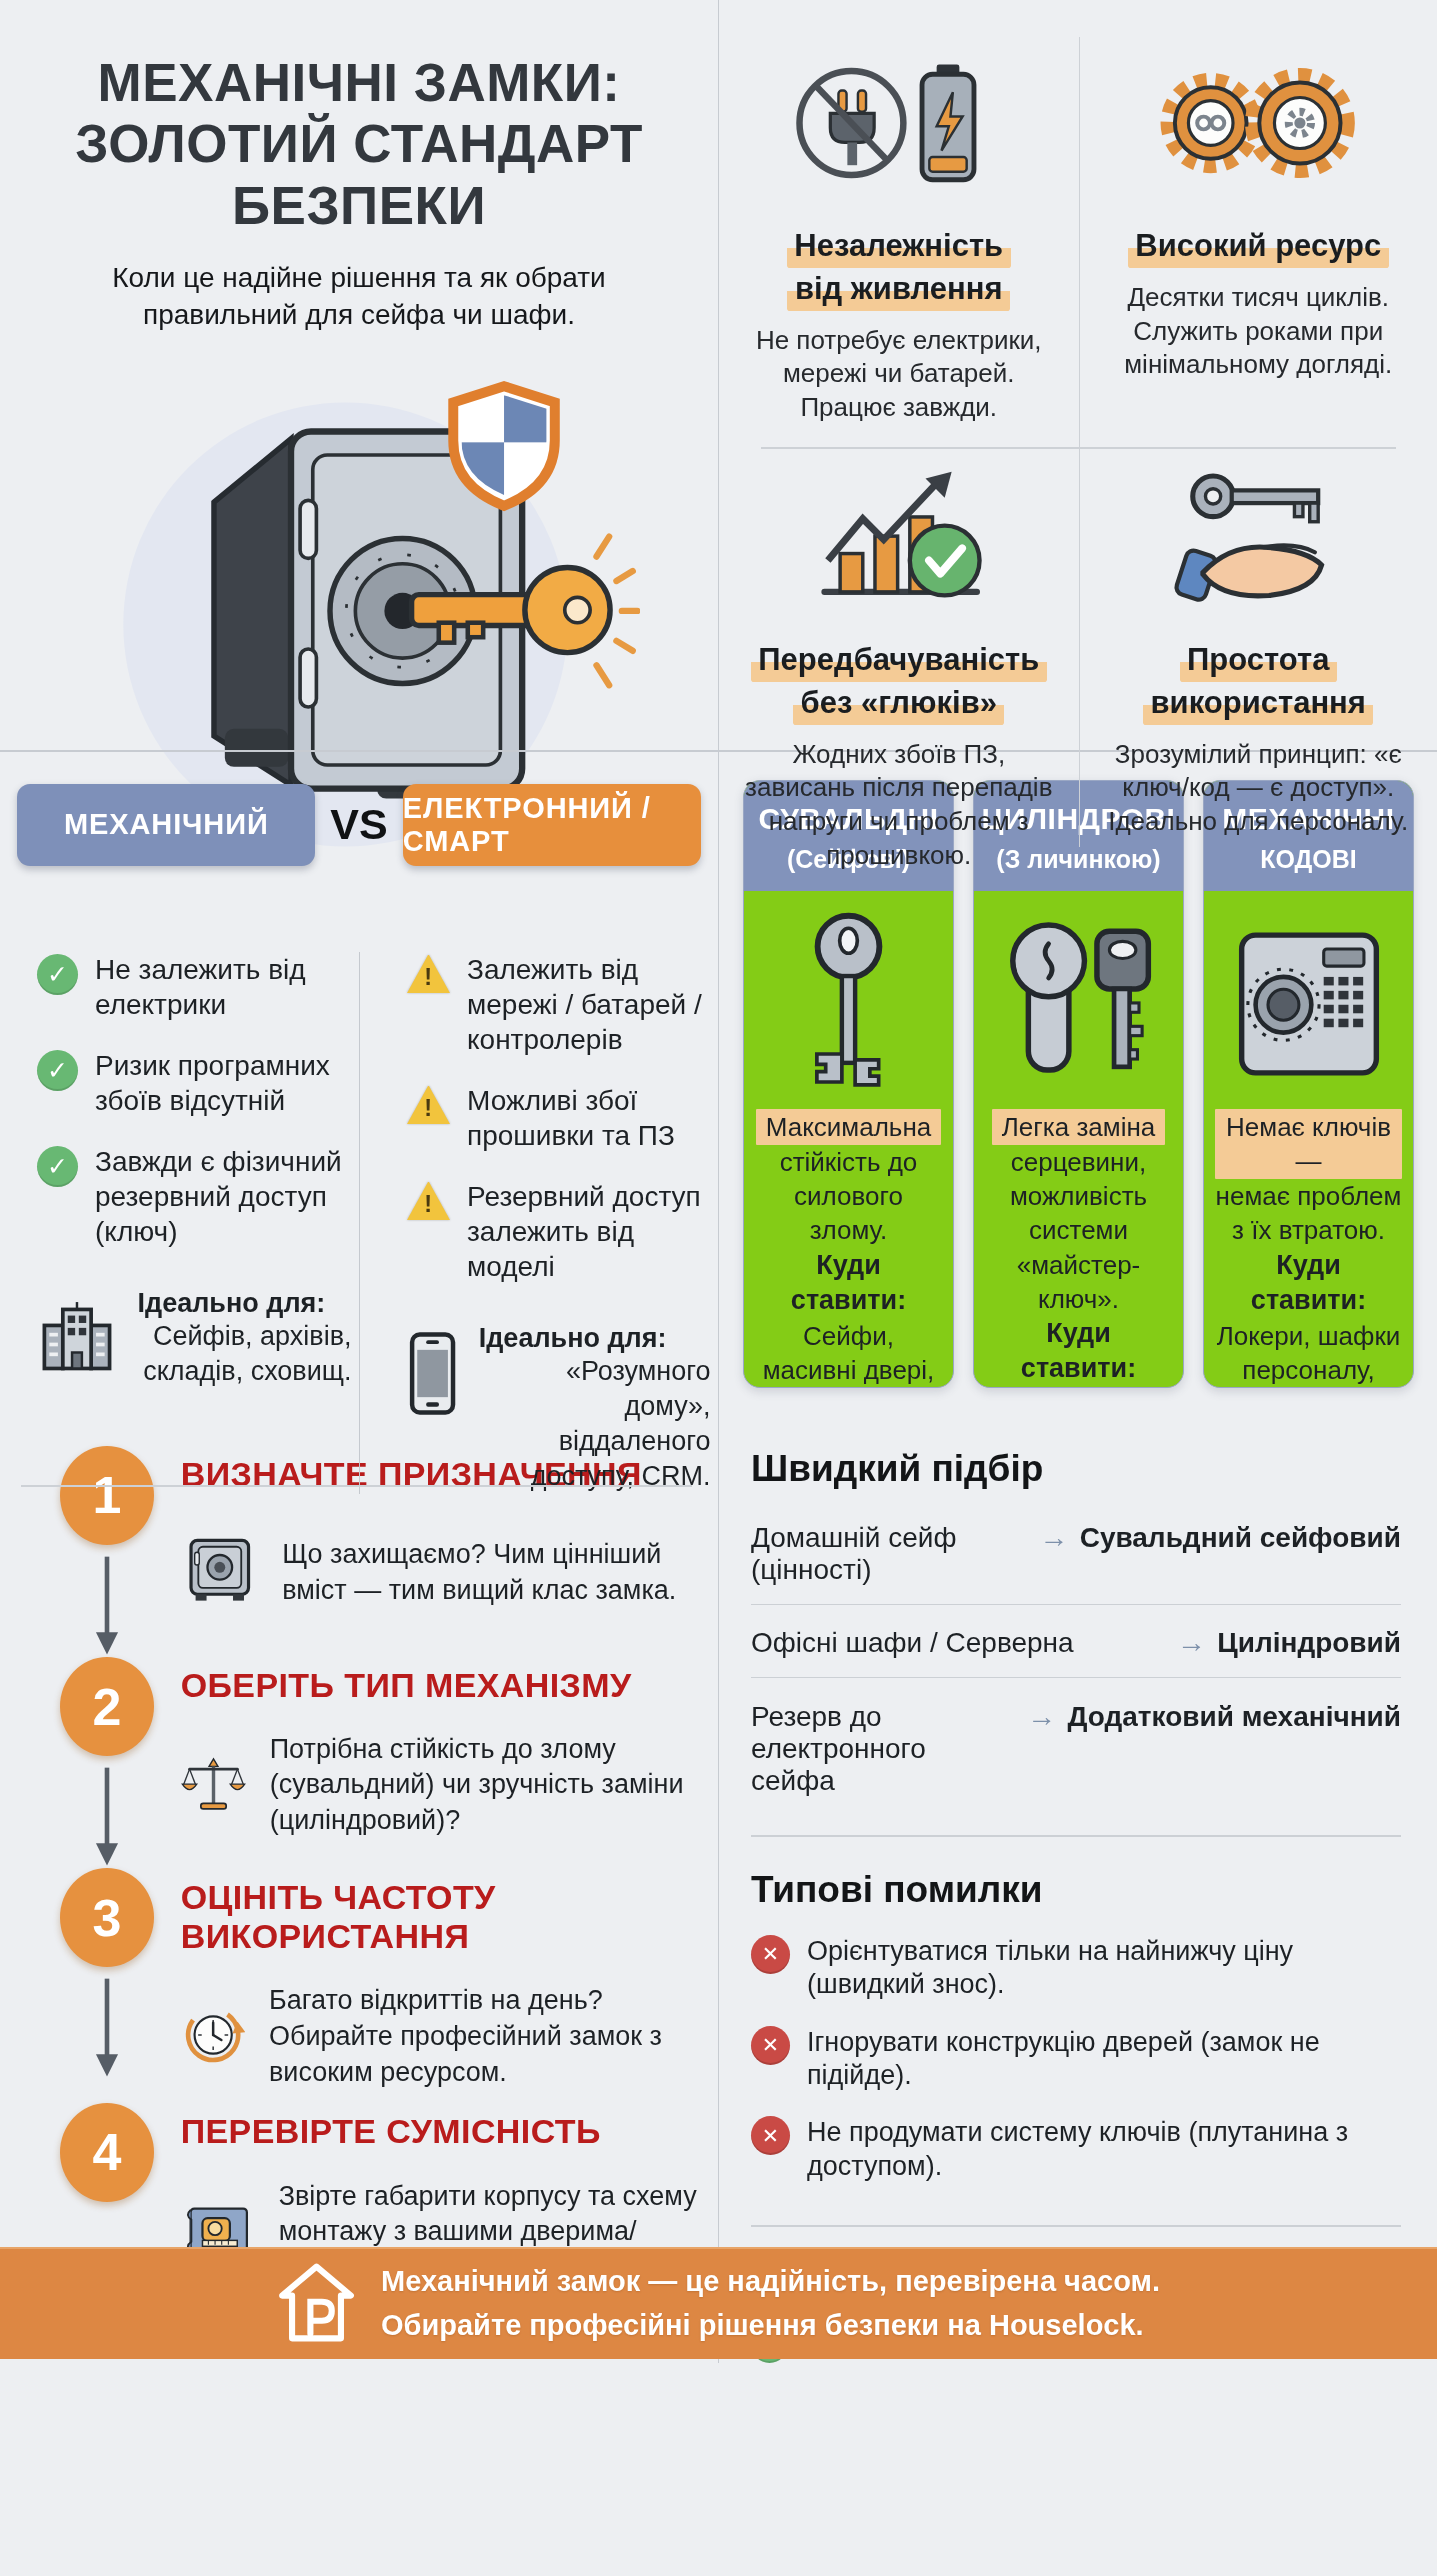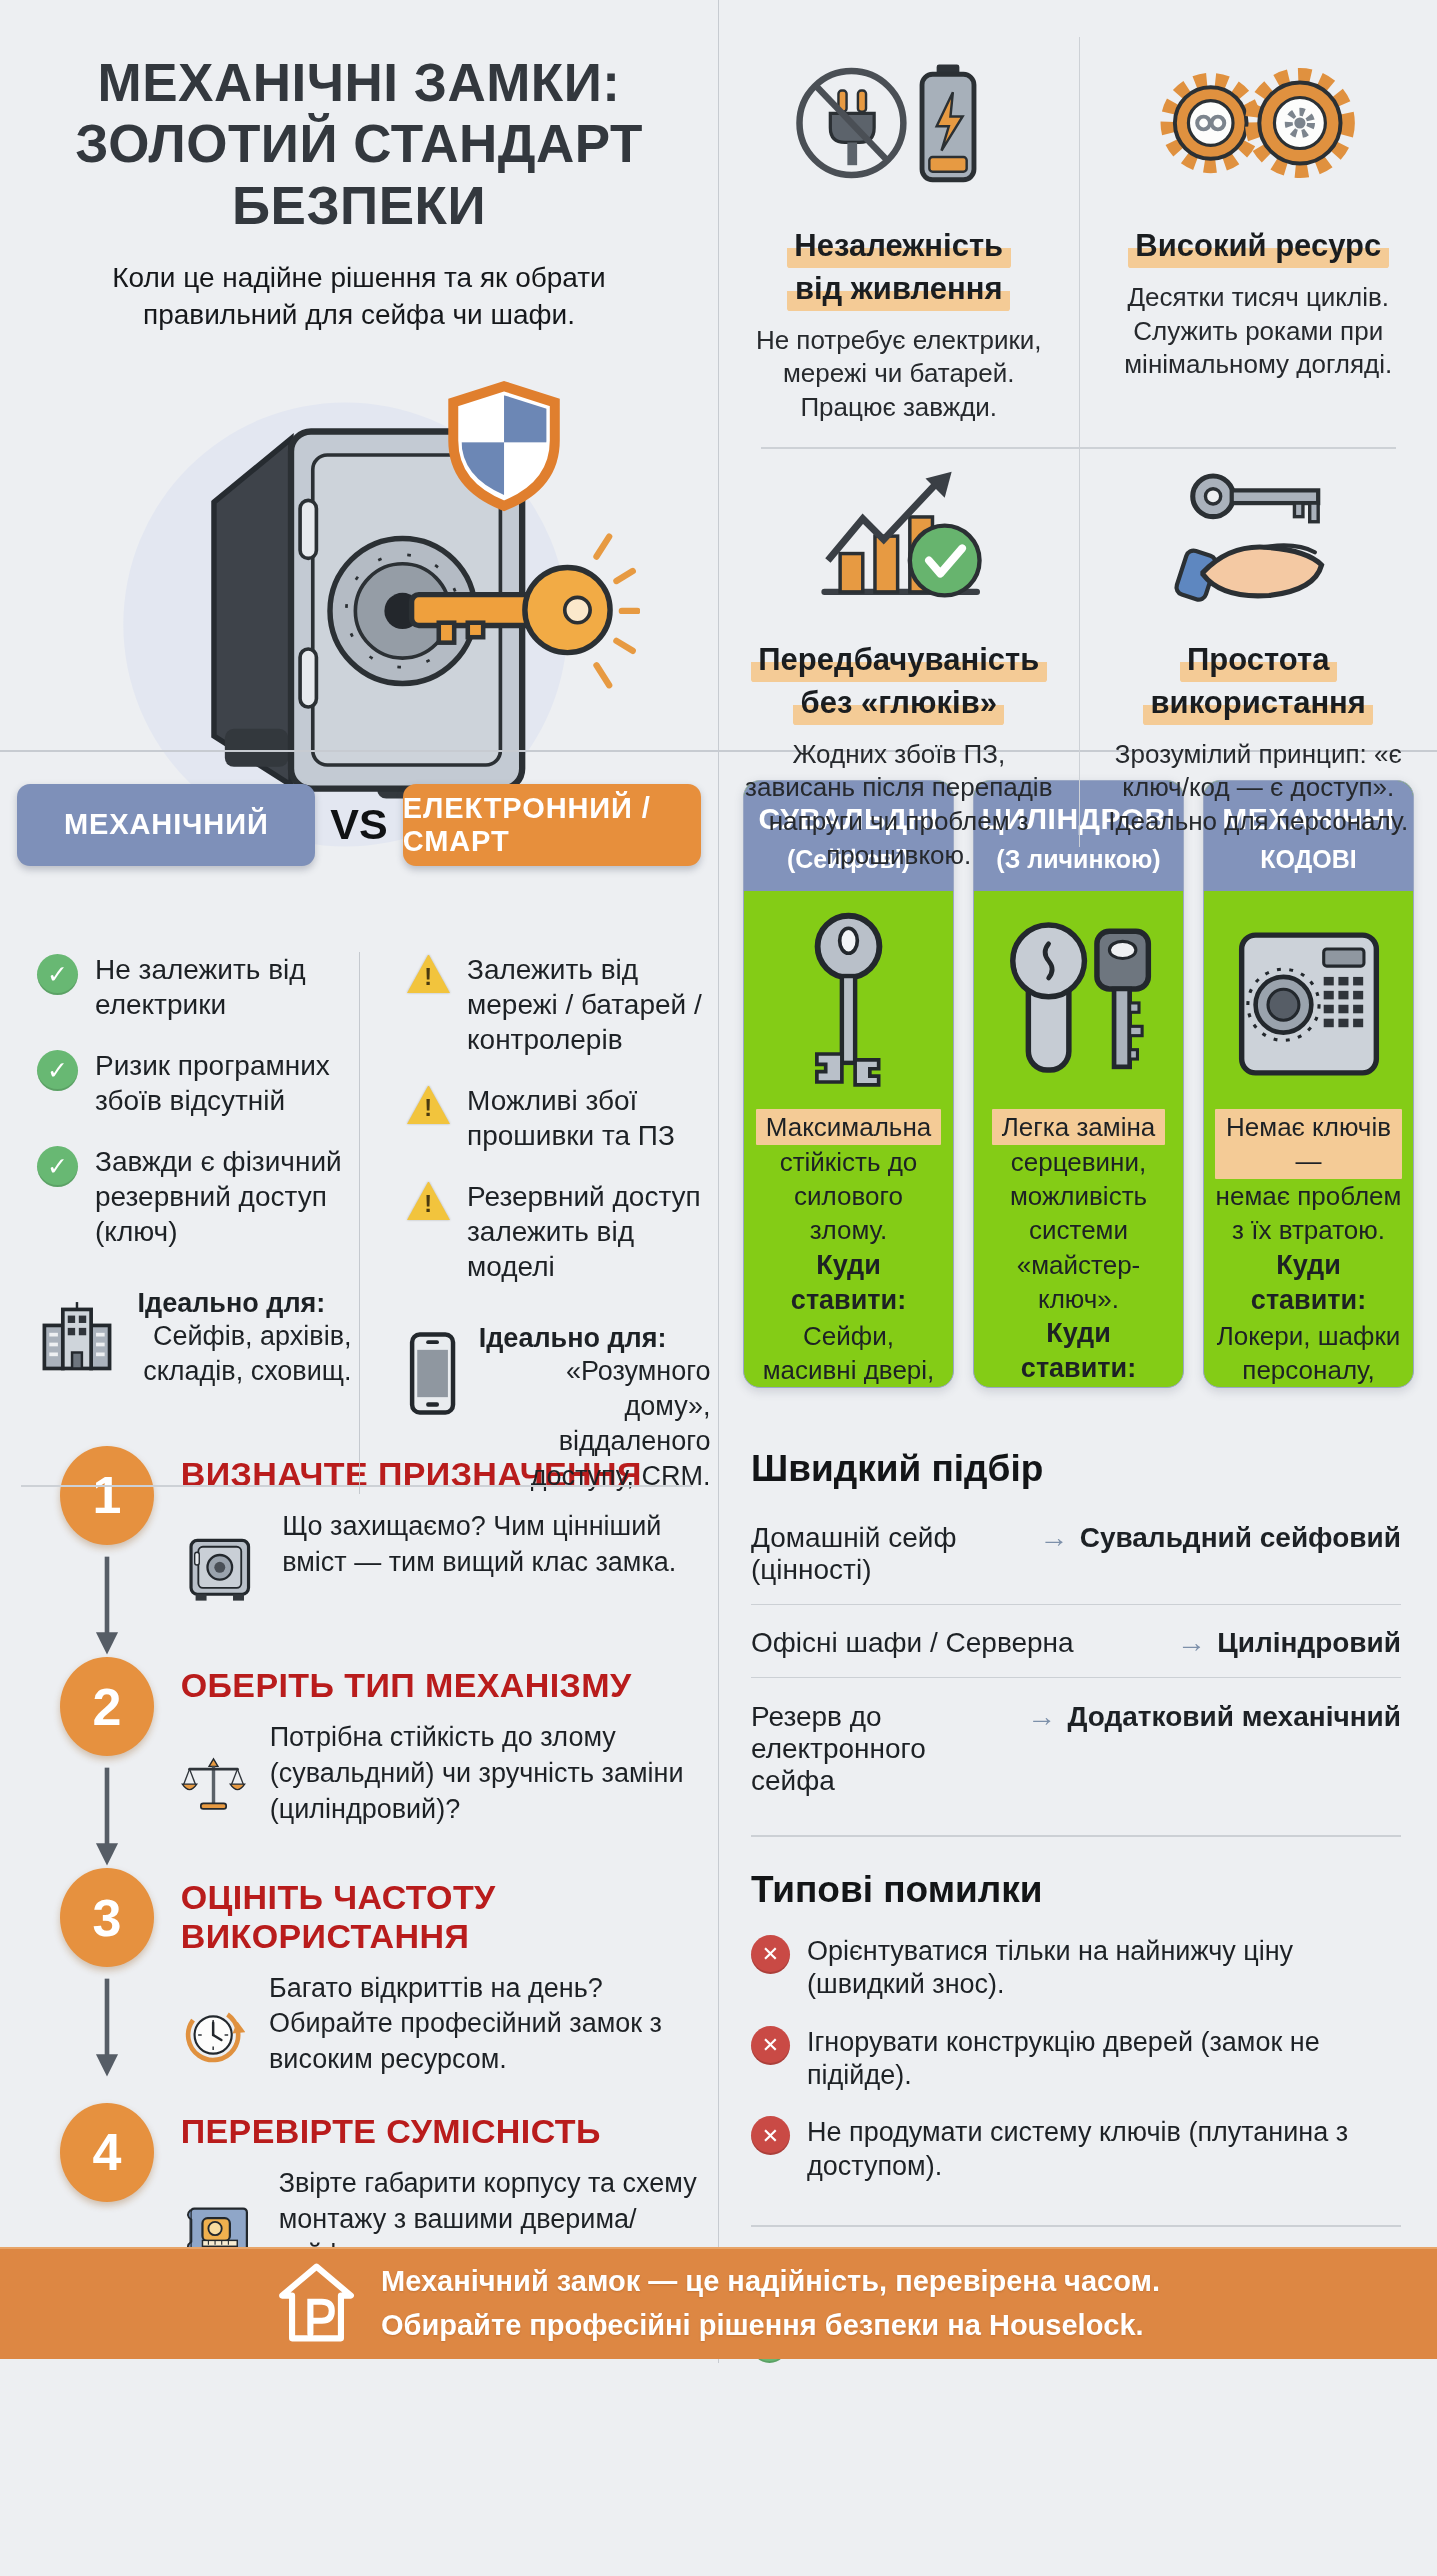--- a/index.html
+++ b/index.html
@@ -78,21 +78,21 @@
   
   .bottom { height:838px; }
   .bot-left { padding:37px 0 0 37px; }
   .step { display:grid; grid-template-columns:140px 1fr; }
   .step-left { display:flex; flex-direction:column; align-items:center; }
   .step-circle { width:94px; height:99px; border-radius:50%; background:#e6913f; color:#fff; font-size:52px; font-weight:800;
                  display:flex; align-items:center; justify-content:center; box-shadow:0 3.7px 7.5px rgba(140,80,15,.3); }
   .step-arrow { margin-top:11.2px; }
   .step-content { padding-left:3.7px; }
   .step-title { font-size:34px; font-weight:800; letter-spacing:0.4px; margin:9.4px 0 11.2px; color:#b91c1c; }
-  .step-row { display:flex; gap:24px; align-items:flex-start; }
+  .step-row { display:flex; gap:24px; align-items:center; }
   .step-text { font-size:27px; line-height:1.32; max-width:449px; padding-top:3.7px; }
 
   .bot-right { padding:39px 37px 0 32px; }
   .section-h { font-size:37px; font-weight:800; color:#131517; }
   .qp-rows { margin-top:9.4px; }
   .qp-row { display:flex; align-items:baseline; gap:11.2px; font-size:28px; padding:21.5px 0 18px; border-bottom:1.9px solid #ccd0d5; }
   .qp-row.last { border-bottom:none; }
   .qp-need { flex:1; }
   .qp-arrow { color:#7d90aa; font-weight:700; font-size:29px; }
   .qp-answer { font-weight:800; white-space:nowrap; }

